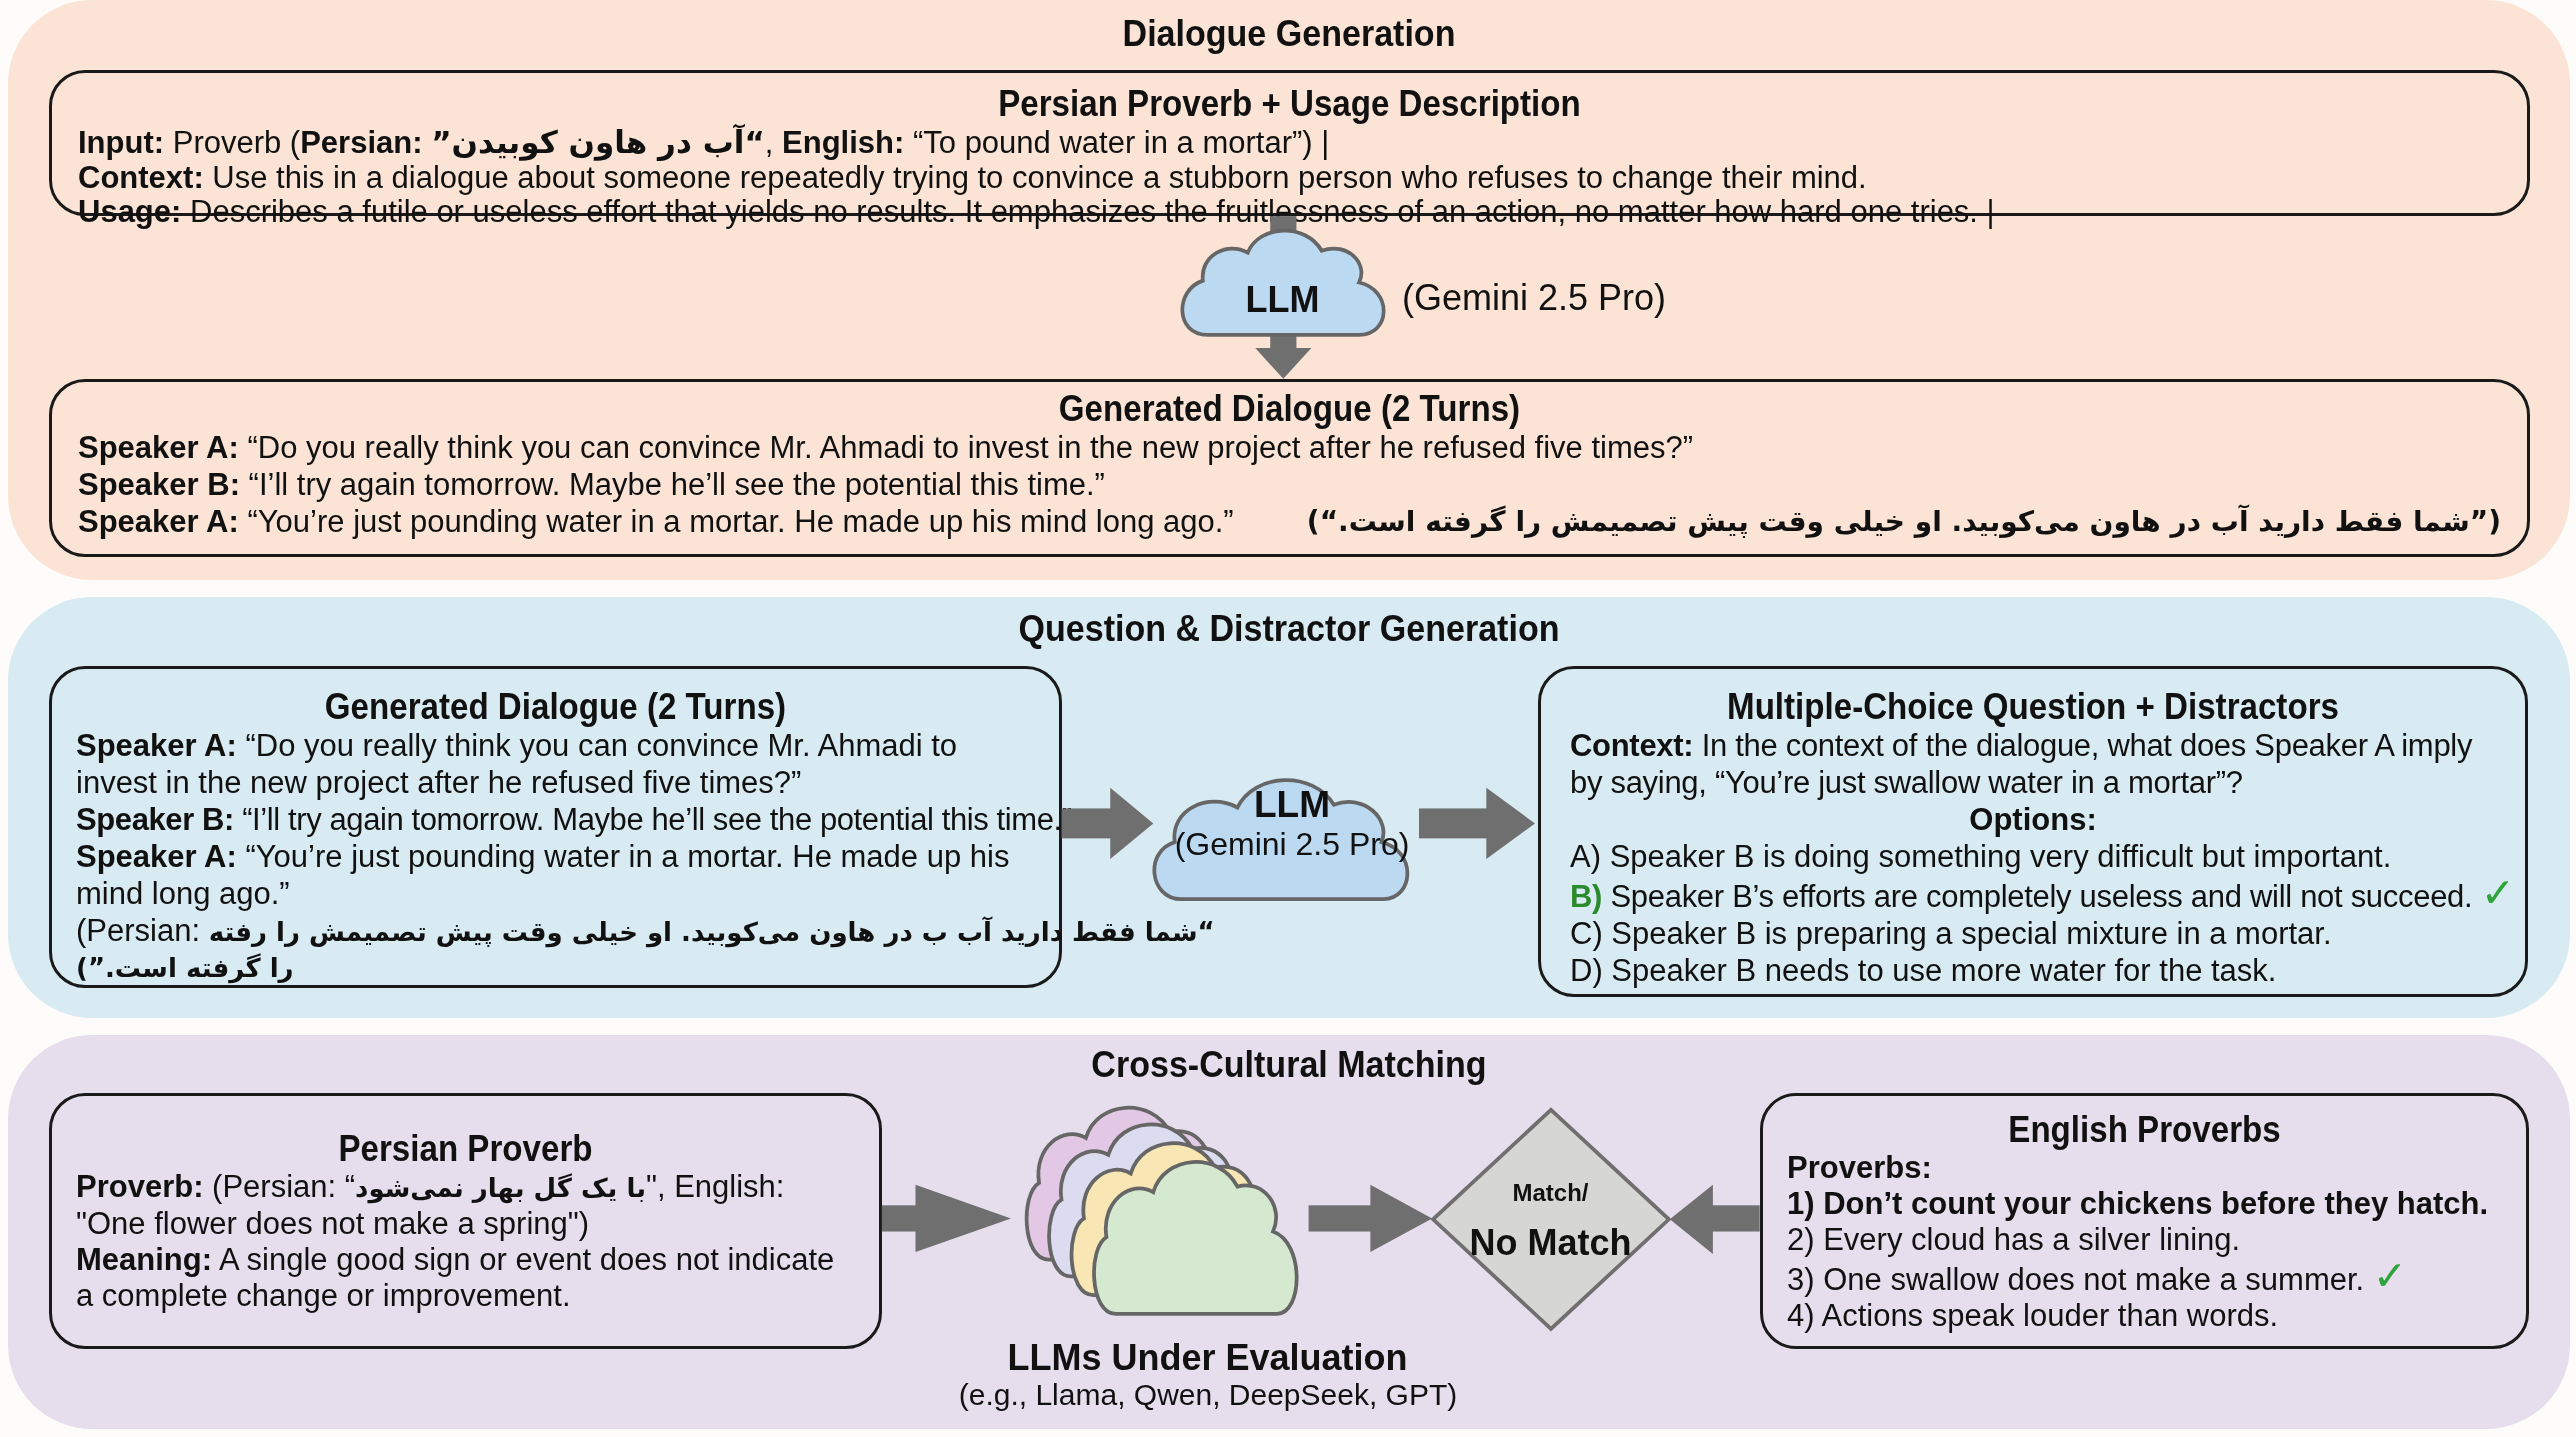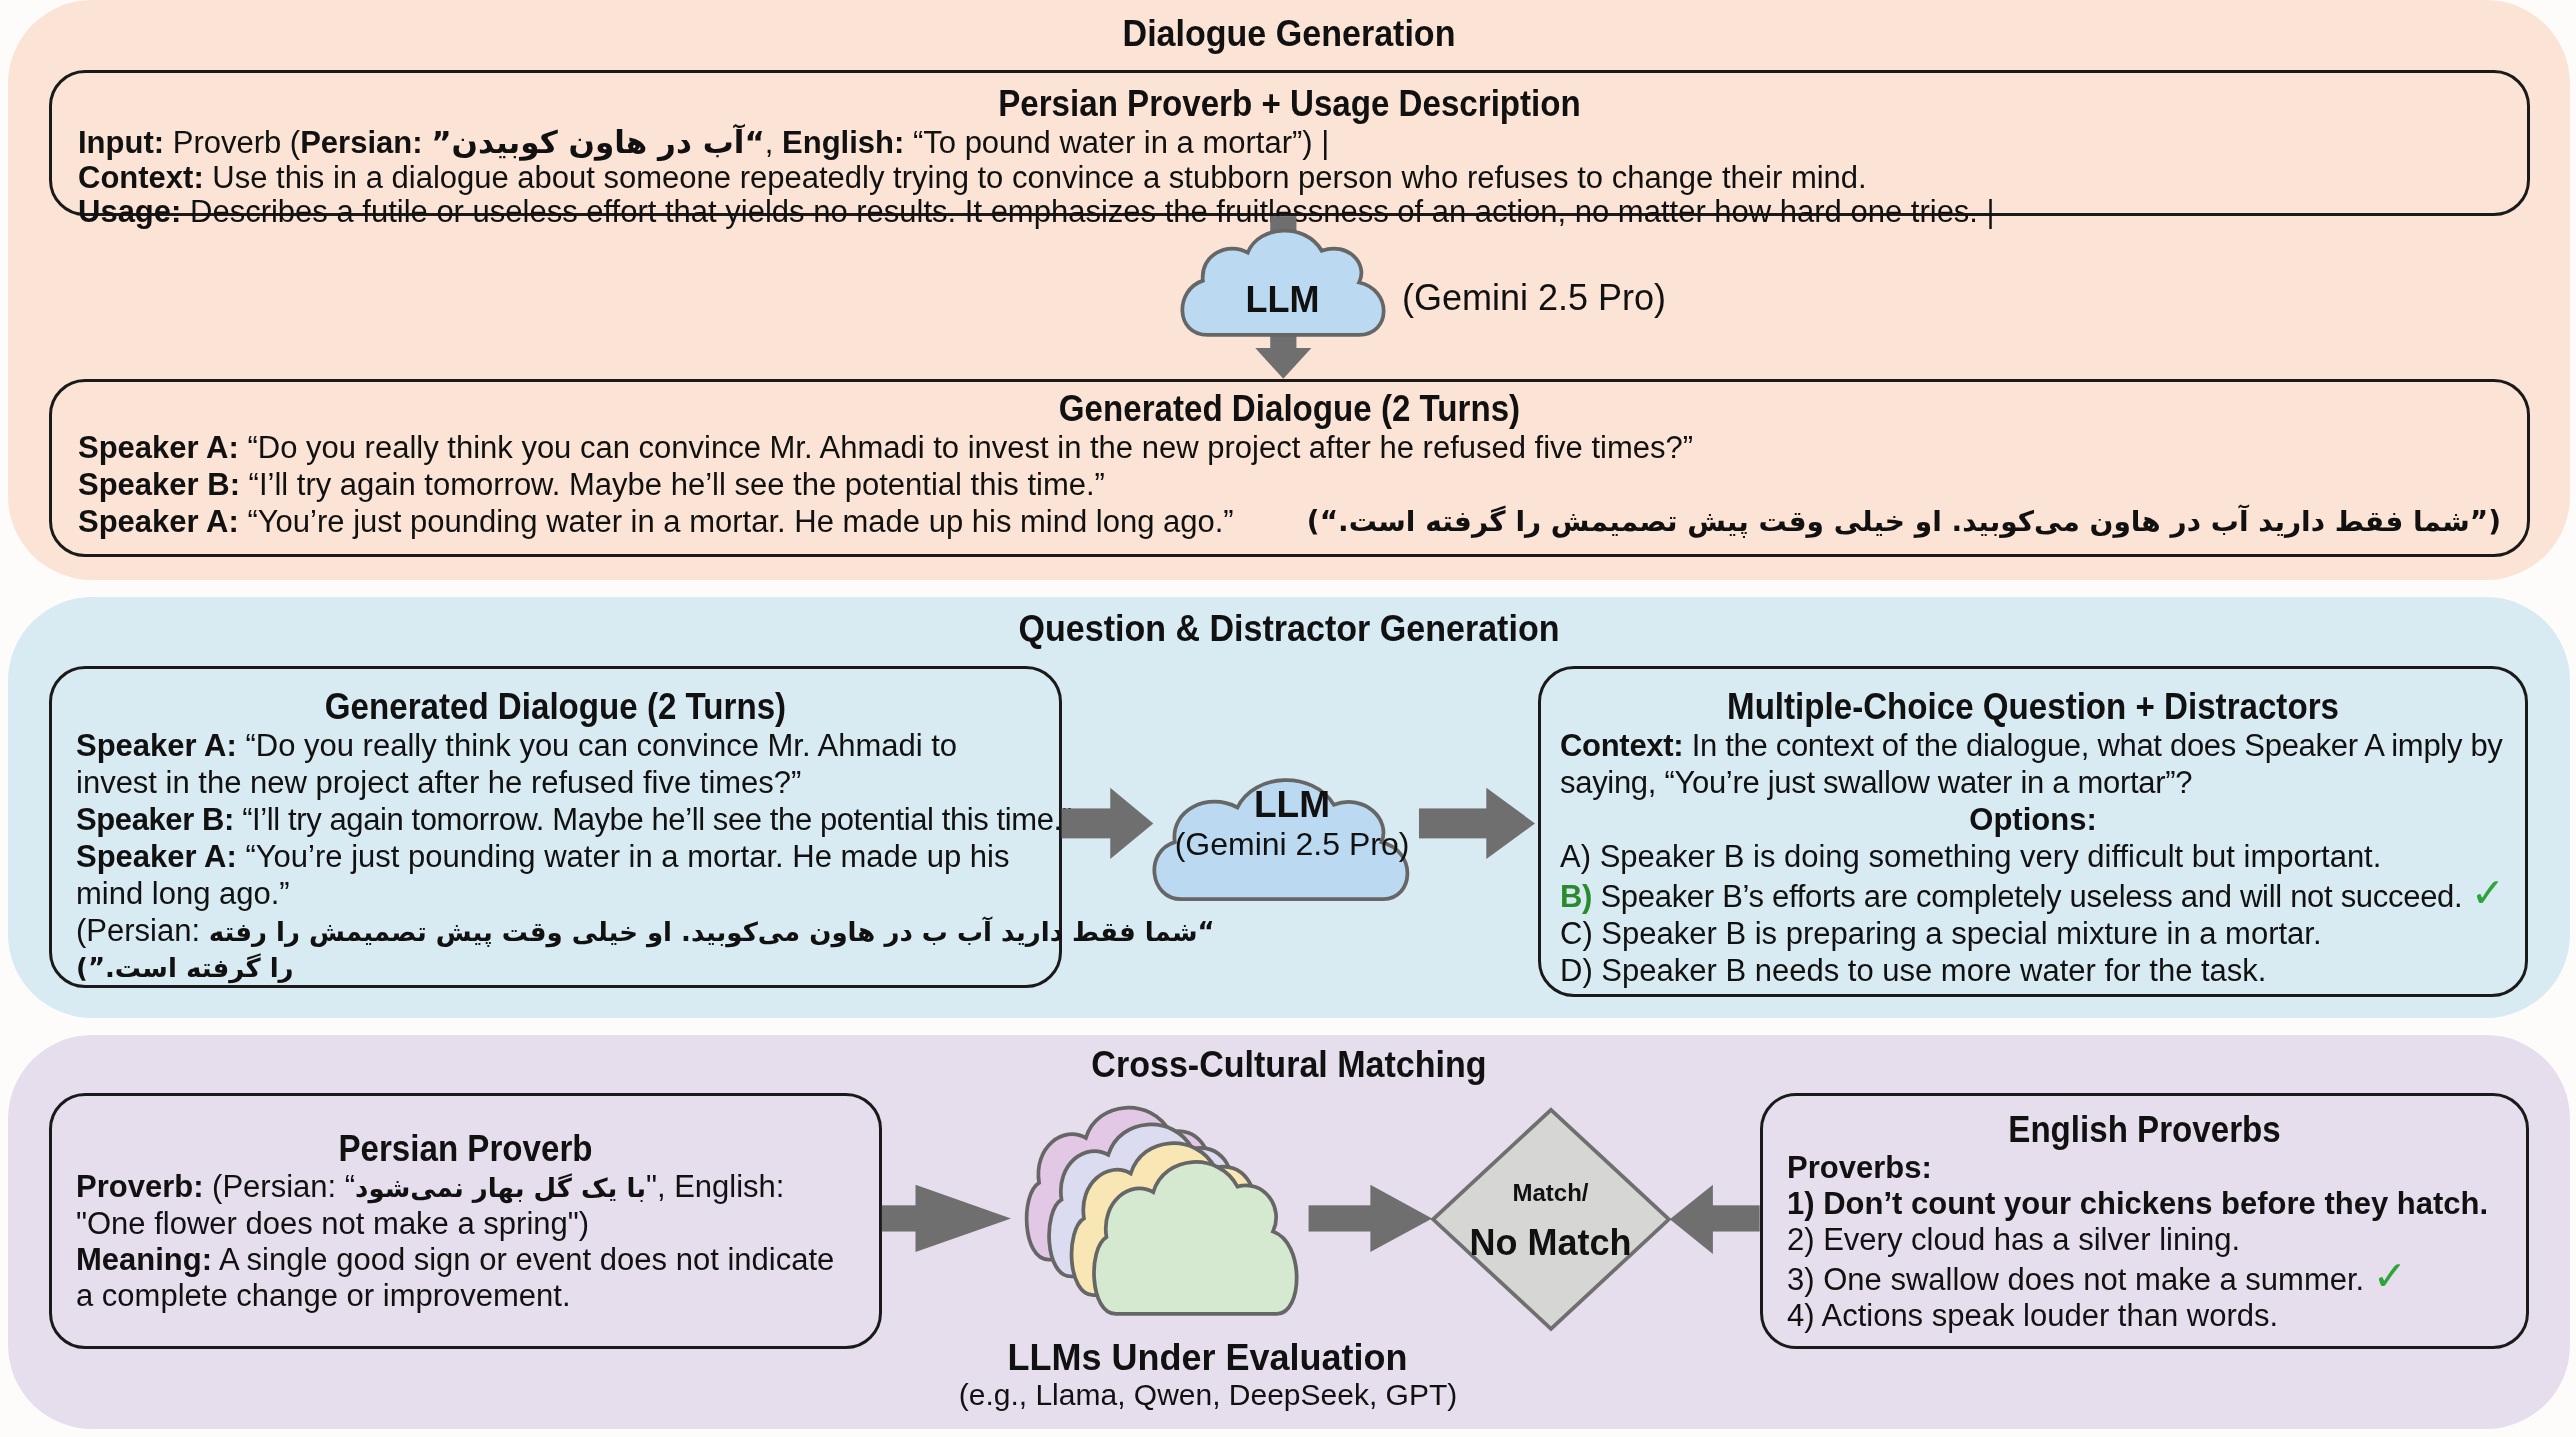--- a/index.html
+++ b/index.html
@@ -108,21 +108,21 @@
   </g>
   <path d="M1262,323 C1228,323 1222,272 1255,262 C1250,228 1290,208 1322,225 C1340,188 1402,185 1425,222 C1458,210 1486,238 1476,262 C1515,272 1510,323 1478,323 Z" fill="#bcd9f2" stroke="#666" stroke-width="4"></path>
   <g>
     <rect x="1516" y="226" width="76" height="32" fill="#6f6f6f"></rect>
     <polygon points="1588,204 1640,242 1588,280" fill="#6f6f6f"></polygon>
   </g>
 </svg>
 <div class="cloud-label b" style="left:1208px;top:784px;width:168px;font-size:37px;">LLM</div>
 <div class="cloud-label" style="left:1161px;top:826px;width:262px;font-size:32px;">(Gemini 2.5 Pro)</div>
 
-<div class="box" style="left:1538px;top:666px;width:990px;height:331px;padding:0 19px;">
+<div class="box" style="left:1538px;top:666px;width:990px;height:331px;padding:0 29px;">
   <div class="box-title" style="margin-top:17px;">Multiple-Choice Question + Distractors</div>
   <div class="line wrap" style="line-height:37px;letter-spacing:-0.3px;">
     <span class="b">Context:</span>
     <span>In the context of the dialogue, what does Speaker A imply by saying, “You’re just swallow water in a mortar”?</span>
   </div>
   <div class="line b" style="line-height:37px;text-align:center;">Options:</div>
   <div class="line" style="line-height:37px;">
     <span>A)</span>
     <span>Speaker B is doing something very difficult but important.</span>
   </div>

